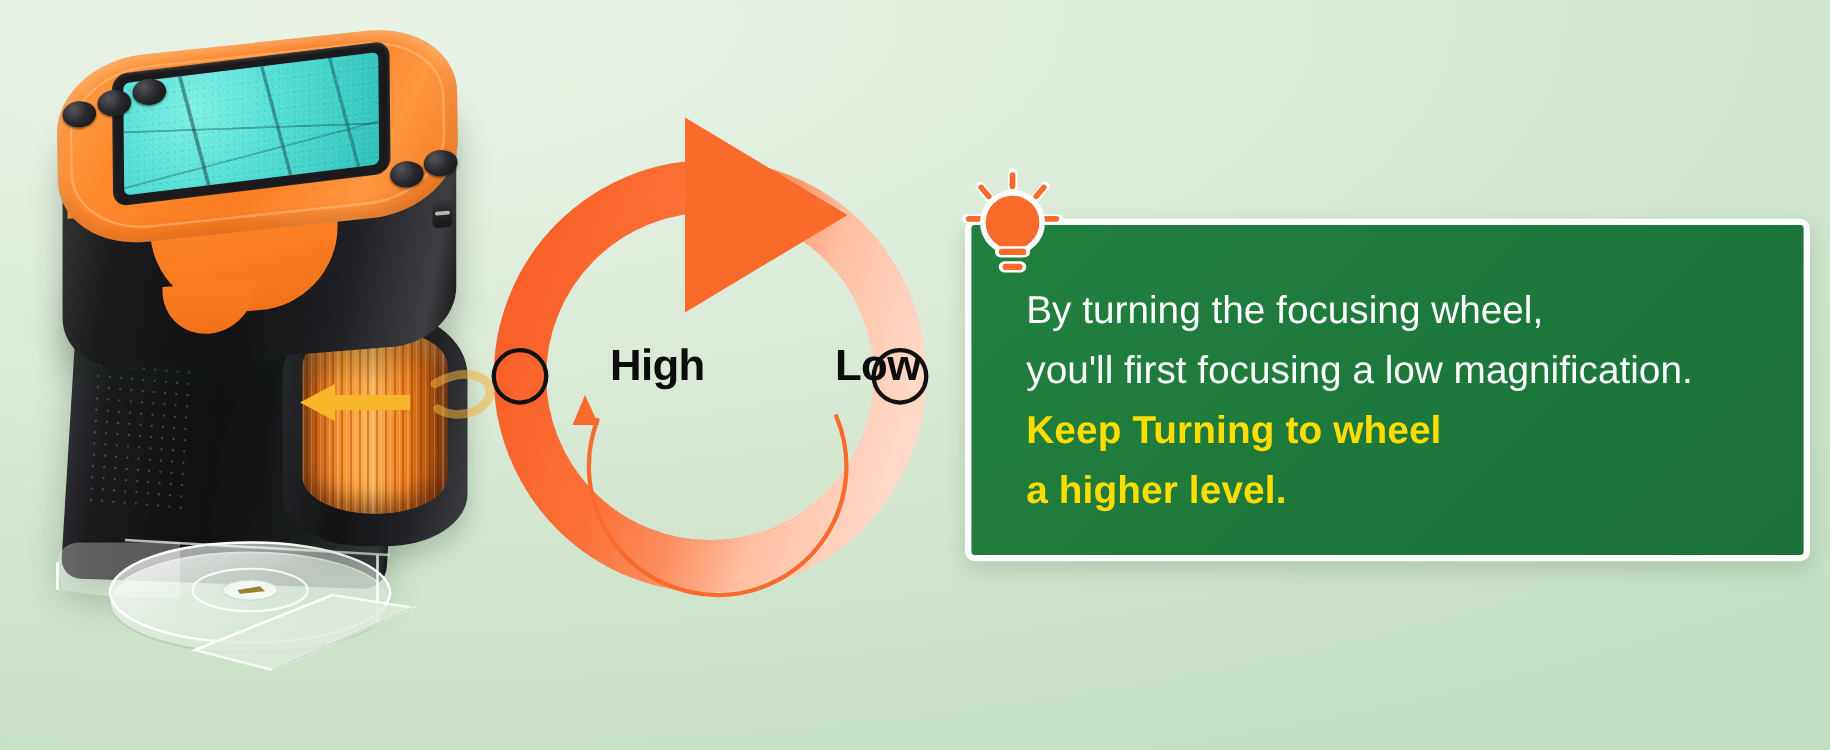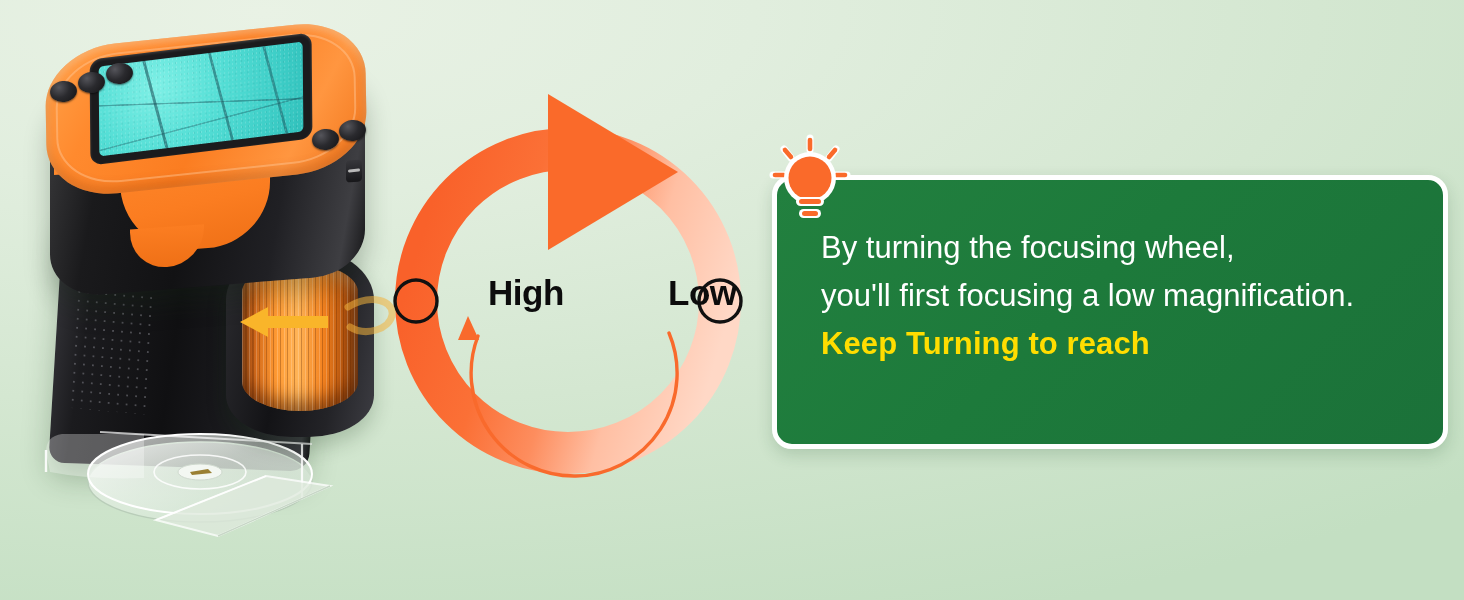--- a/index.html
+++ b/index.html
@@ -321,21 +321,21 @@
     height: 288px;
   }
   .callout-box {
     position: absolute;
     left: 6px;
     top: 7px;
     right: 6px;
     bottom: 7px;
     background: linear-gradient(135deg, #22803f 0%, #1d7a3b 45%, #1b7139 100%);
     border: 5px solid #ffffff;
-    border-radius: 20px;
+    border-radius: 8px;
     box-shadow: 0 6px 16px rgba(25,80,40,.18);
   }
   .callout-text {
     position: absolute;
     left: 44px;
     top: 44px;
     right: 24px;
   }
   .ct-line {
     font-size: 31px;
@@ -462,21 +462,22 @@
 
     <div class="dial-label" id="label-high">High</div>
     <div class="dial-label" id="label-low">Low</div>
   </div>
 
   <div id="callout">
     <div class="callout-box">
       <div class="callout-text">
         <div class="ct-line">By turning the focusing wheel,</div>
         <div class="ct-line">you'll first focusing a low magnification.</div>
-        <div class="ct-line em">Keep Turning to reach</div>
+        <div class="ct-line em">Keep Turning to wheel</div>
+        <div class="ct-line em">a higher level.</div>
       </div>
     </div>
 
     <div class="bulb">
       <svg width="88" height="96" viewBox="0 0 88 96">
         <g stroke="#ffffff" stroke-width="7" stroke-linecap="round" fill="none">
           <line x1="44" y1="4" x2="44" y2="16"></line>
           <line x1="18" y1="15" x2="25" y2="24"></line>
           <line x1="70" y1="15" x2="63" y2="24"></line>
           <line x1="7" y1="41" x2="19" y2="41"></line>

